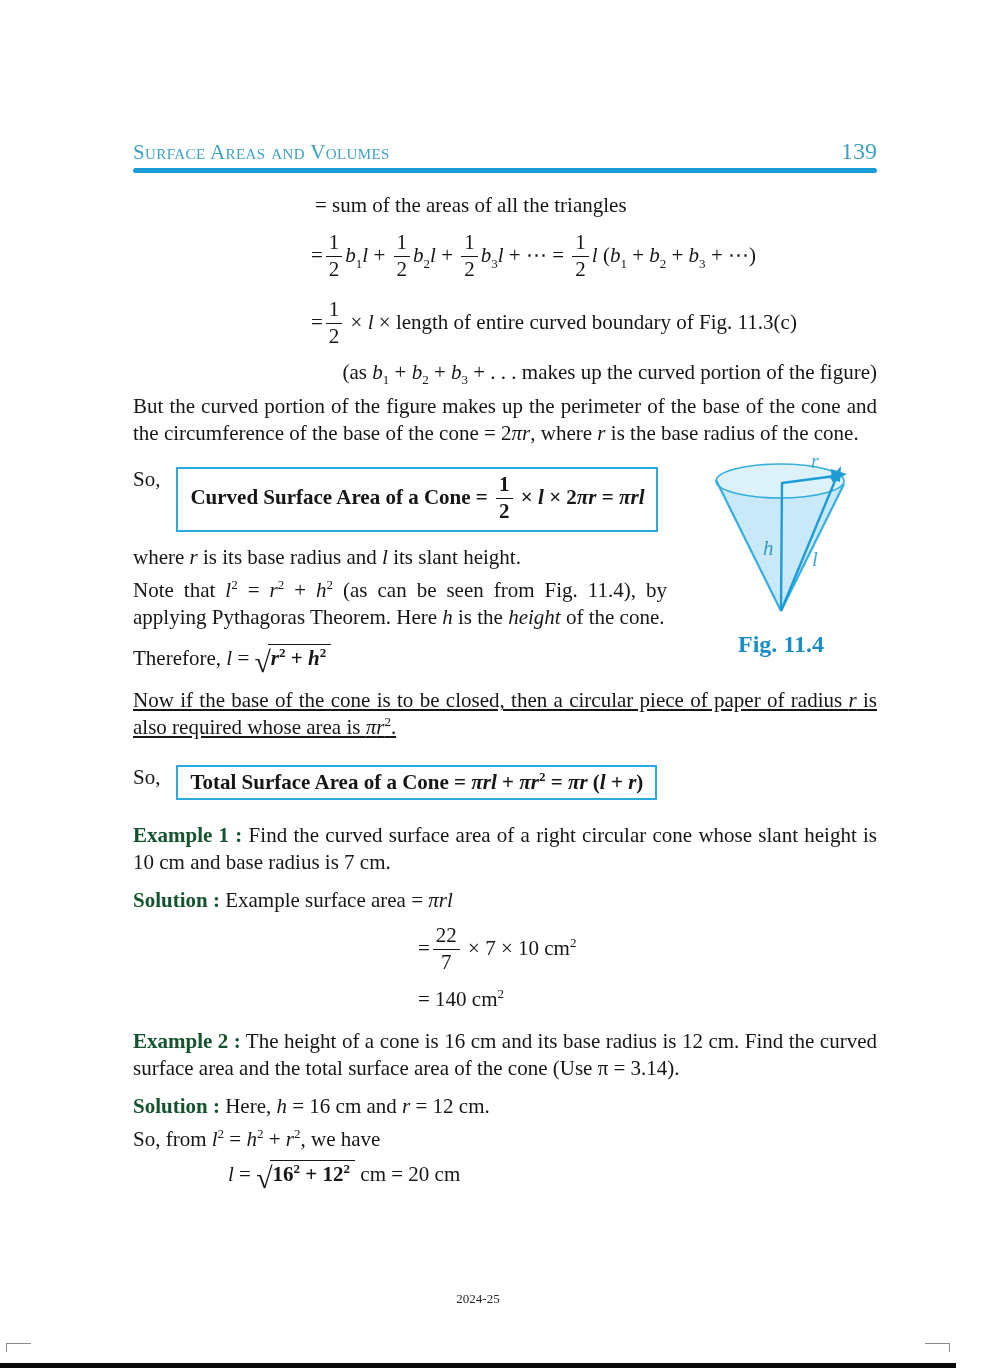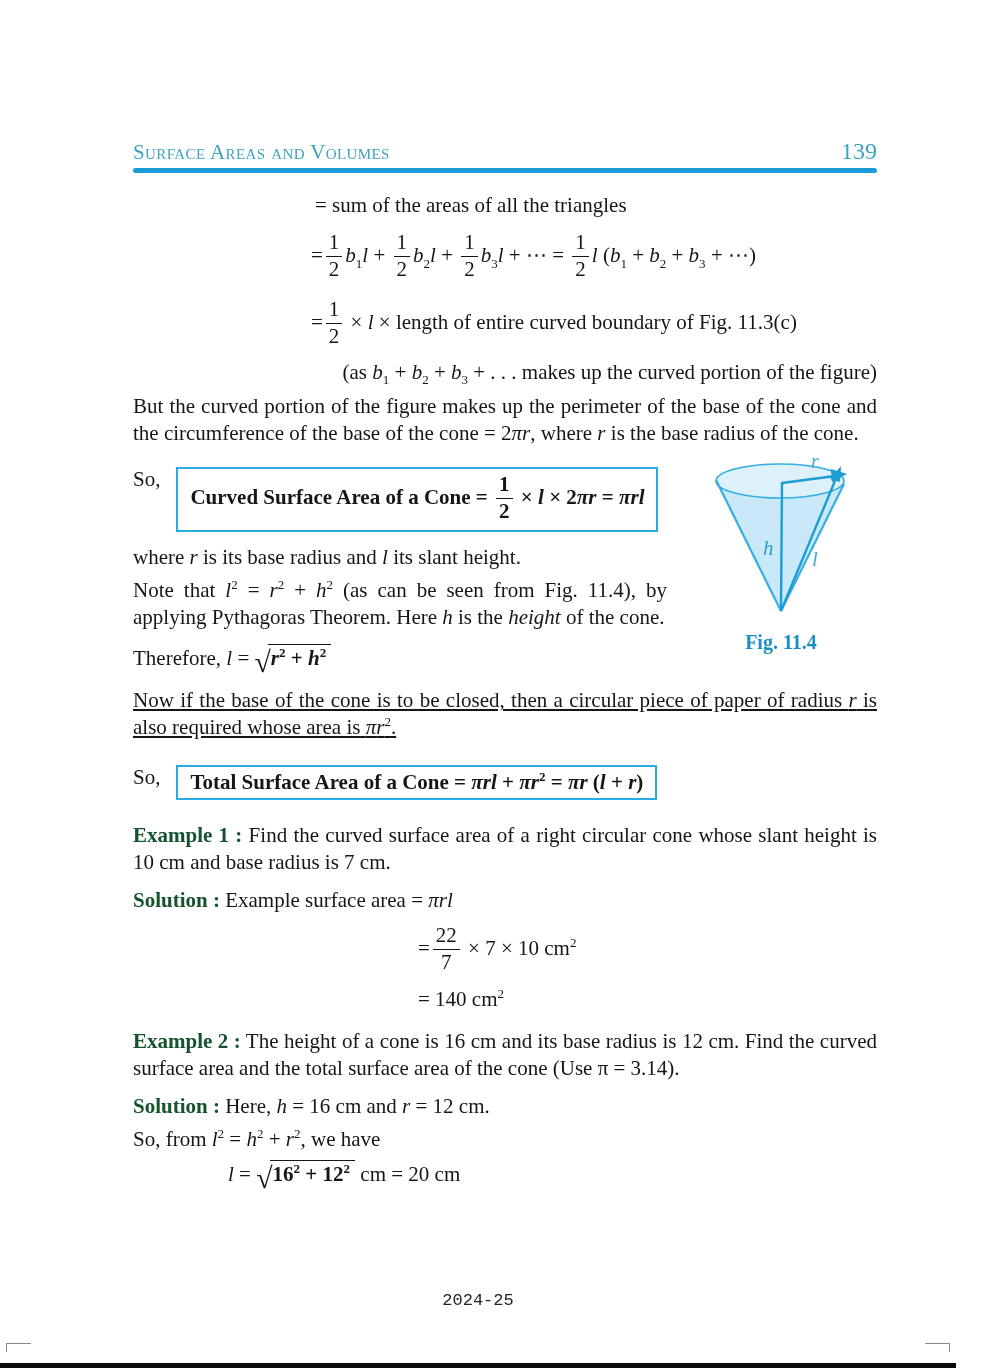--- a/index.html
+++ b/index.html
@@ -50,25 +50,25 @@
   .sqrt { display:inline-block; white-space:nowrap; }
   .rsign { font-size:1.42em; line-height:1; vertical-align:-0.22em; margin-right:-3px; }
   .rd { display:inline-block; border-top:1.7px solid #161616; padding:1px 5px 0 3px;font-weight:bold; }
 
   
   .formula-box { display:inline-block; border:2px solid #29abe2; padding:3px 12px; font-weight:bold; white-space:nowrap; }
   .formula-box .frac .fnum { border-bottom-color:#161616; }
 
   
   .fig-float { float:right; width:192px; text-align:center; margin:6px 0 4px 18px; }
-  .fig-caption { color:#1b8fc5; font-weight:bold; font-size:20px; margin-top:4px; }
+  .fig-caption { color:#1b8fc5; font-weight:bold; font-size:24px; margin-top:4px; }
 
   
   .footer { position:absolute; left:0; right:0; top:1291px; text-align:center;
-            font-family:Liberation Mono, monospace; font-size:17px; color:#242424; }
+            font-family:Liberation Serif, serif; font-size:13px; color:#242424; }
   .bottom-bar { position:absolute; left:0; right:0; bottom:0; height:5px; background:#0a0a0a; }
   .crop { position:absolute; width:24px; height:8px; border-top:1.5px solid #8a8a8a; }
   .crop.left  { left:6px;  top:1343px; border-left:1.5px solid #8a8a8a; }
   .crop.right { right:6px; top:1343px; border-right:1.5px solid #8a8a8a; }
 </style>
 </head>
 <body>
 
 <div class="page">
   <div class="content">

